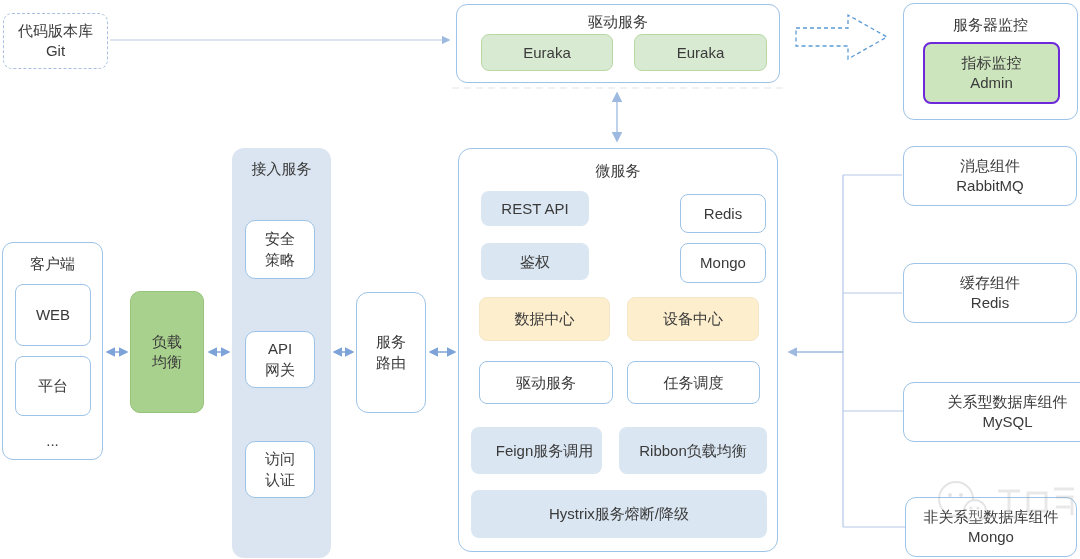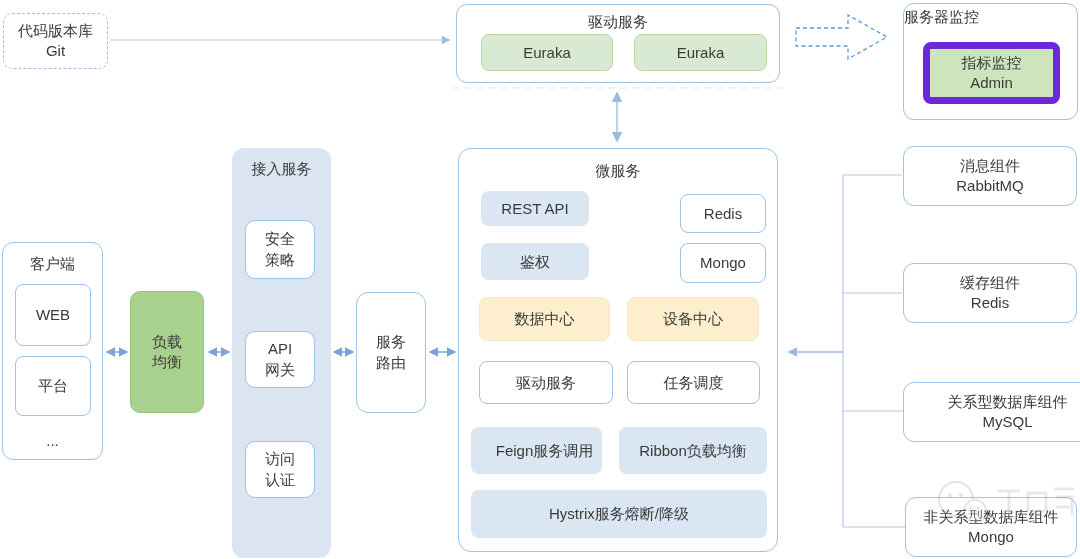--- a/index.html
+++ b/index.html
@@ -74,22 +74,22 @@
     <div class="abs ttl" style="left:0;top:8px;width:100%;text-align:center;">驱动服务</div>
     <div class="abs chip-green center fs15" style="left:24px;top:29px;width:132px;height:37px;">
       <div>Euraka</div>
     </div>
     <div class="abs chip-green center fs15" style="left:177px;top:29px;width:133px;height:37px;">
       <div>Euraka</div>
     </div>
   </div>
 
   <div class="abs panel" style="left:903px;top:3px;width:175px;height:117px;">
-    <div class="abs ttl" style="left:0;top:4px;width:100%;text-align:left;">服务器监控</div>
-    <div class="abs center fs15 lh" style="left:19px;top:38px;width:137px;height:62px;background:#cde5bd;border:7px solid #6d28d9;border-radius:8px;">
+    <div class="abs ttl" style="left:0;top:12px;width:100%;text-align:center;">服务器监控</div>
+    <div class="abs center fs15 lh" style="left:19px;top:38px;width:137px;height:62px;background:#cde5bd;border:2px solid #6d28d9;border-radius:8px;">
       <div>指标监控</div>
       <div>Admin</div>
     </div>
   </div>
 
   <div class="abs panel" style="left:2px;top:242px;width:101px;height:218px;">
     <div class="abs ttl" style="left:0;top:12px;width:100%;text-align:center;">客户端</div>
     <div class="abs chip-white center fs15" style="left:12px;top:41px;width:76px;height:62px;">
       <div>WEB</div>
     </div>

